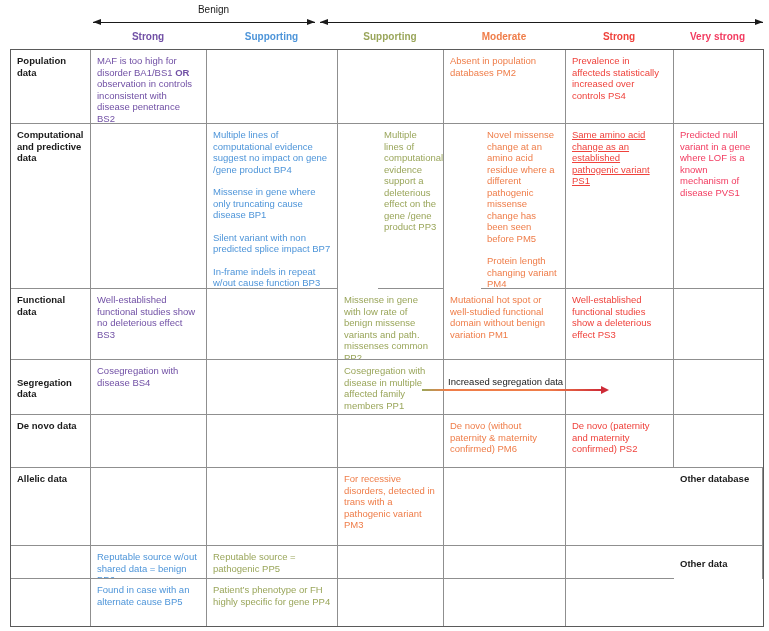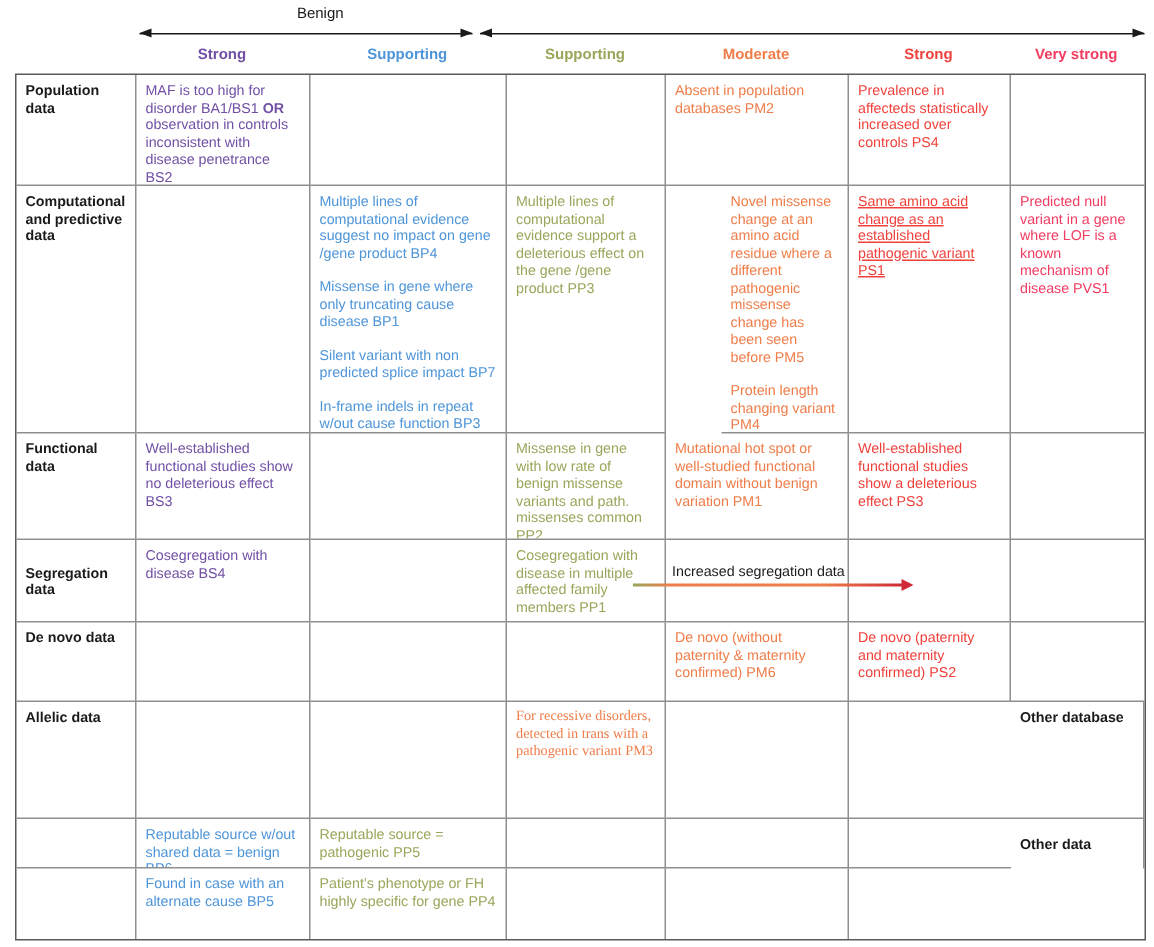--- a/index.html
+++ b/index.html
@@ -121,21 +121,21 @@
       <div class="cell row-label">
         <div>Computational and predictive data</div>
       </div>
       <div class="cell" style="color: rgb(113, 80, 165);"></div>
       <div class="cell" style="color: rgb(78, 149, 217);">
         <div class="para">Multiple lines of computational evidence suggest no impact on gene /gene product BP4</div>
         <div class="para">Missense in gene where only truncating cause disease BP1</div>
         <div class="para">Silent variant with non predicted splice impact BP7</div>
         <div class="para">In-frame indels in repeat w/out cause function BP3</div>
       </div>
-      <div class="cell" style="color: rgb(154, 166, 91);">
+      <div class="cell" style="color: rgb(154, 166, 91); margin-left: 40px;">
         <div class="para">Multiple lines of computational evidence support a deleterious effect on the gene /gene product PP3</div>
       </div>
       <div class="cell" style="color: rgb(239, 125, 73); margin-left: 37px;">
         <div class="para">Novel missense change at an amino acid residue where a different pathogenic missense change has been seen before PM5</div>
         <div class="para">Protein length changing variant PM4</div>
       </div>
       <div class="cell" style="color: rgb(239, 66, 60); text-decoration: underline;">
         <div class="para">Same amino acid change as an established pathogenic variant PS1</div>
       </div>
       <div class="cell last-col" style="color: rgb(242, 59, 96);">
@@ -182,21 +182,21 @@
       </div>
       <div class="cell" style="color: rgb(239, 66, 60);">
         <div class="para">De novo (paternity and maternity confirmed) PS2</div>
       </div>
       <div class="cell last-col" style="color: rgb(242, 59, 96);"></div>
       <div class="cell row-label">
         <div>Allelic data</div>
       </div>
       <div class="cell" style="color: rgb(113, 80, 165);"></div>
       <div class="cell" style="color: rgb(154, 166, 91);"></div>
-      <div class="cell" style="color: rgb(239, 125, 73); font-family: Liberation Serif, serif;">
+      <div class="cell" style="color: rgb(239, 125, 73);">
         <div class="para">For recessive disorders, detected in trans with a pathogenic variant PM3</div>
       </div>
       <div class="cell" style="color: rgb(239, 66, 60);"></div>
       <div class="cell last-col" style="color: rgb(242, 59, 96);"></div>
       <div class="cell row-label">
         <div>Other database</div>
       </div>
       <div class="cell" style="color: rgb(113, 80, 165);"></div>
       <div class="cell" style="color: rgb(78, 149, 217);">
         <div class="para">Reputable source w/out shared data = benign BP6</div>

